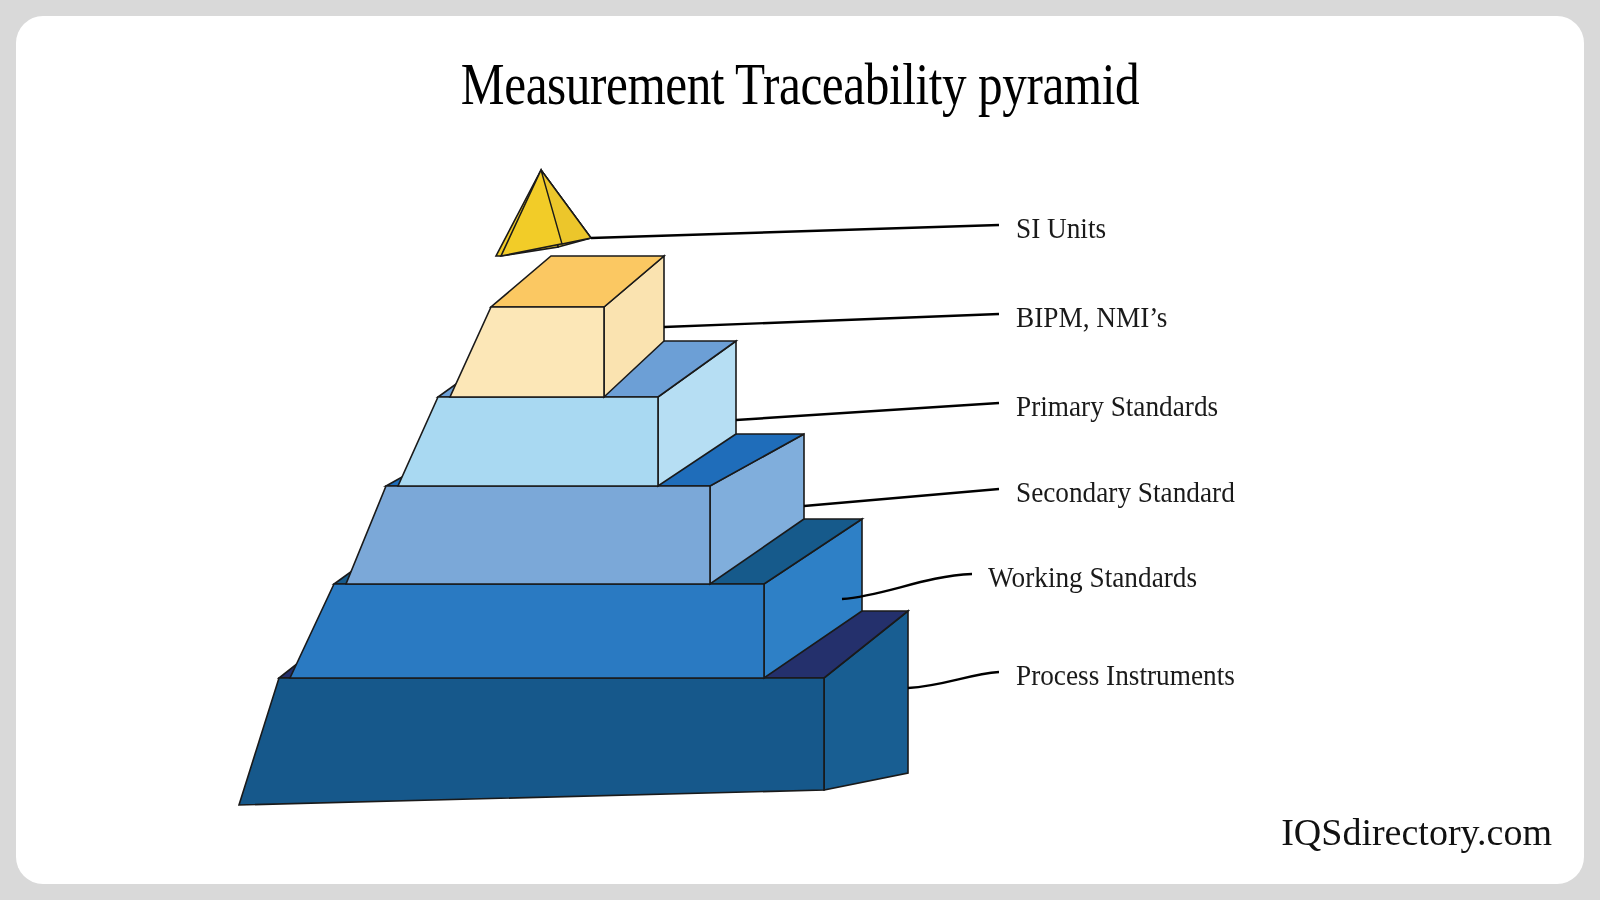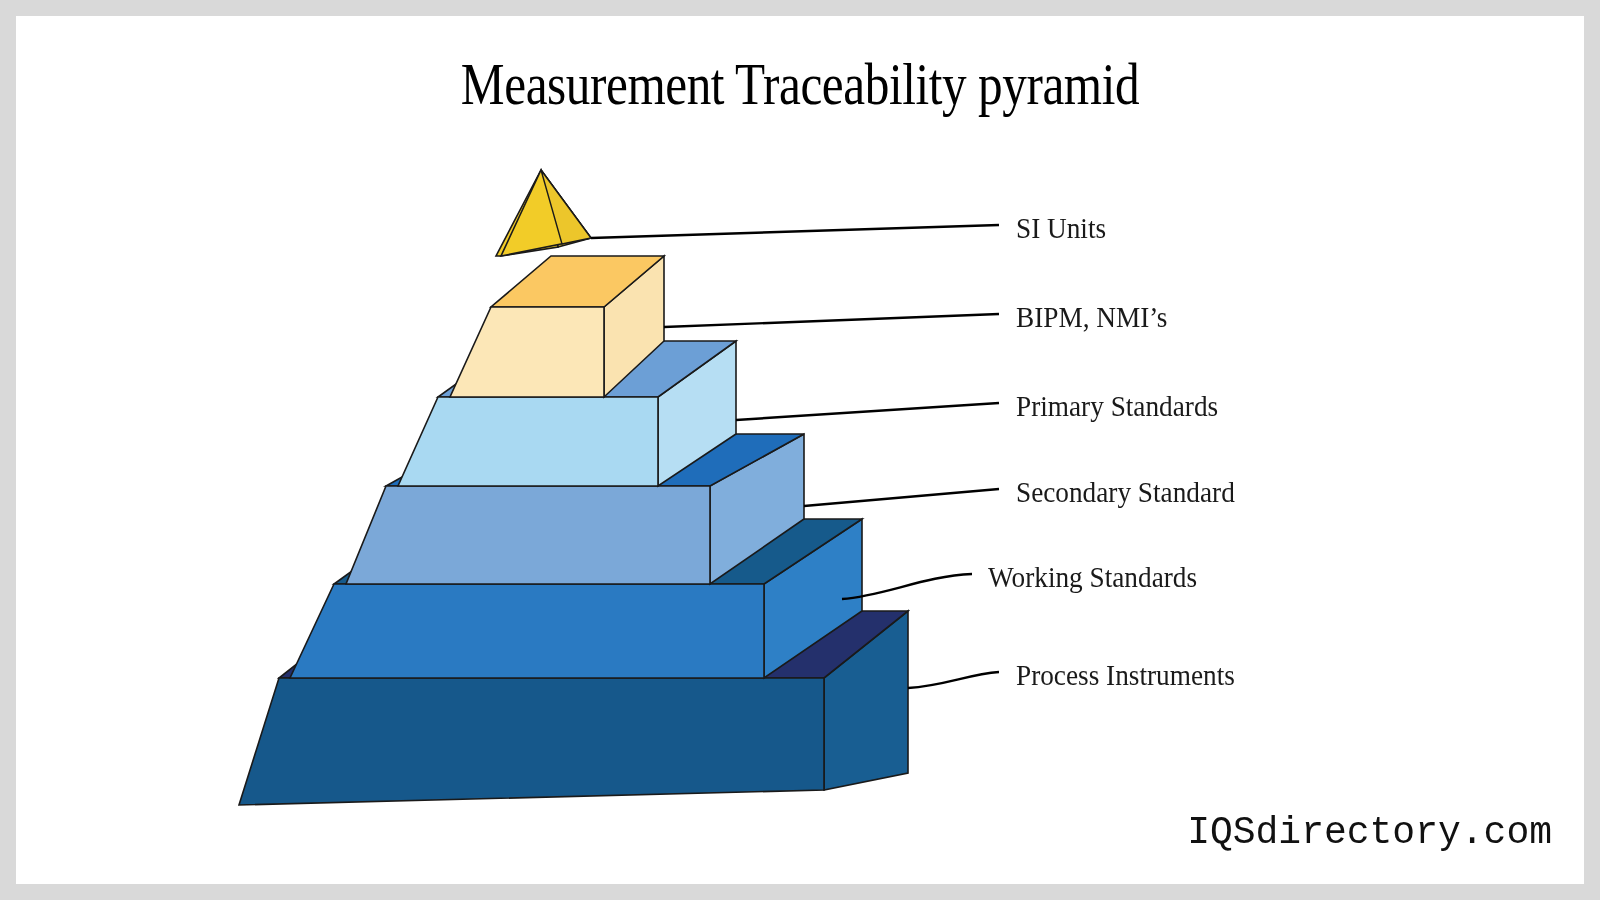--- a/index.html
+++ b/index.html
@@ -8,20 +8,21 @@
     background:#d9d9d9;
     font-family:"Liberation Serif", serif;
     overflow:hidden;
   }
   #frame{
     position:absolute;
     left:16px; top:16px;
     width:1568px; height:868px;
     background:#ffffff;
     overflow:hidden;
+    border-radius:27px;
   }
   #title{
     position:absolute;
     left:0; top:34px;
     width:1568px;
     text-align:center;
     font-family:"Liberation Serif", serif;
     font-size:60px;
     font-weight:400;
     color:#000000;
@@ -40,21 +41,21 @@
     font-family:"Liberation Serif", serif;
     font-size:29px;
     color:#1a1a1a;
     white-space:nowrap;
     transform:scaleX(0.94);
     transform-origin:0 50%;
   }
   #watermark{
     position:absolute;
     right:32px; bottom:30px;
-    font-family:Liberation Mono, monospace;
+    font-family:Liberation Serif, serif;
     font-size:38px;
     color:#111111;
     letter-spacing:0px;
     white-space:nowrap;
   }
 </style>
 </head>
 <body>
 
 <div id="frame">

